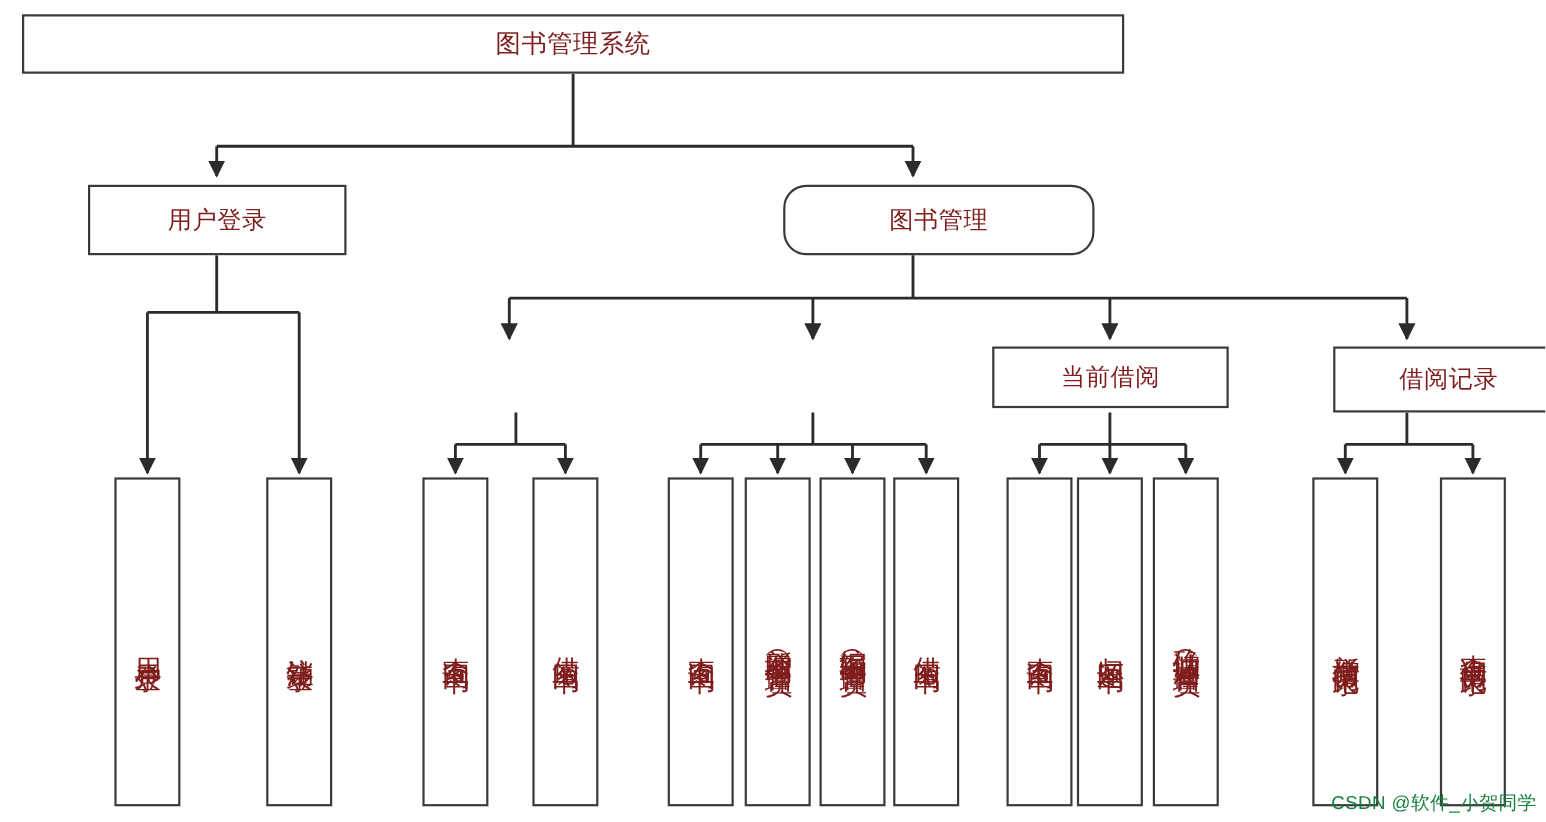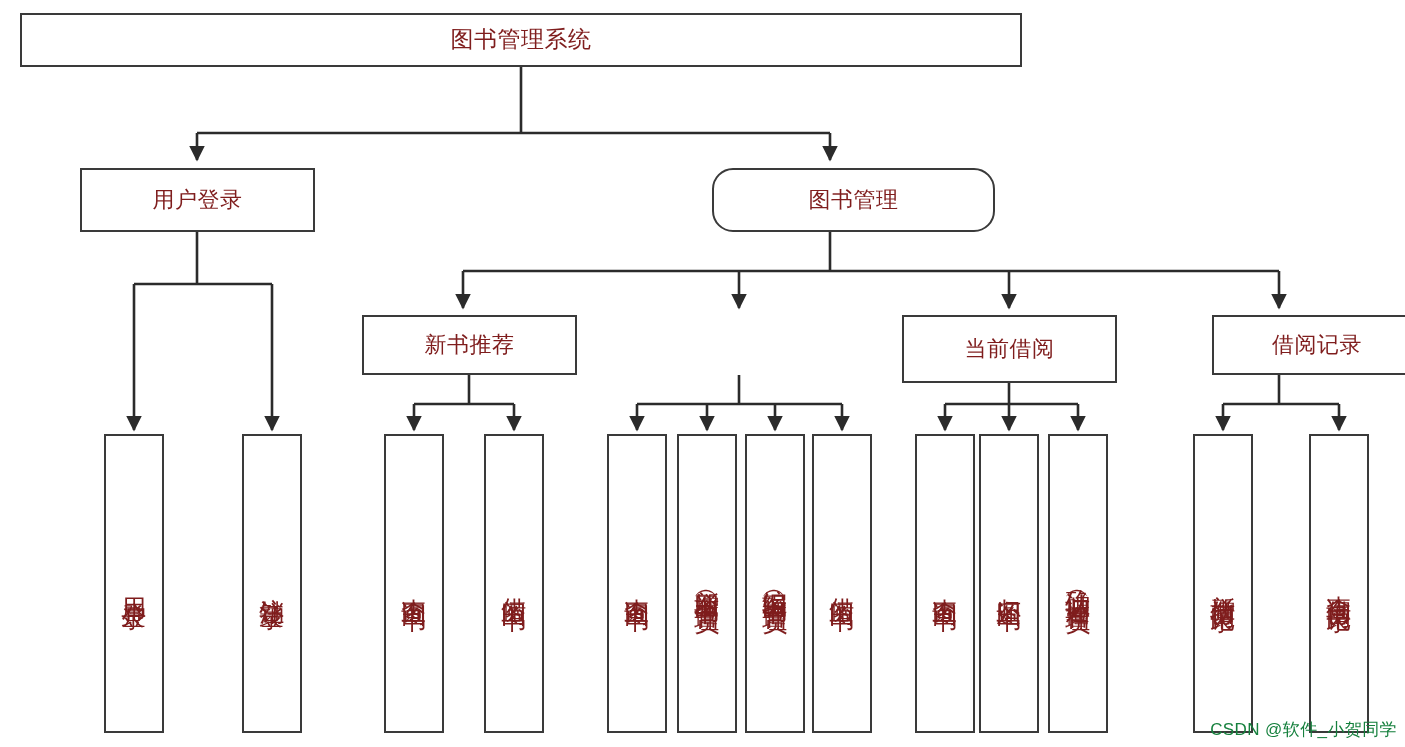--- a/index.html
+++ b/index.html
@@ -127,24 +127,21 @@
     <span class="label">图书管理系统</span>
   </div>
 
   <div class="node horiz" style="left:80px; top:168px; width:235px; height:64px;">
     <span class="label">用户登录</span>
   </div>
   <div class="node horiz" style="left:712px; top:168px; width:283px; height:64px;border-radius:21px;">
     <span class="label">图书管理</span>
   </div>
 
-  <div class="node horiz" style="left:362px; top:315px; width:215px; height:60px;">
-    <span class="label">新书推荐</span>
-  </div>
-  <div class="node horiz" style="left:902px; top:315px; width:215px; height:68px;">
+  <div class="node horiz" style="left:902px; top:315px; width:215px; height:56px;">
     <span class="label">当前借阅</span>
   </div>
   <div class="node horiz" style="left:1212px; top:315px; width:210px; height:60px;">
     <span class="label">借阅记录</span>
   </div>
 
   <div class="node vert" style="left:104px; top:434px; width:60px; height:299px;">
     <span class="label">用户登录</span>
   </div>
   <div class="node vert" style="left:242px; top:434px; width:60px; height:299px;">

